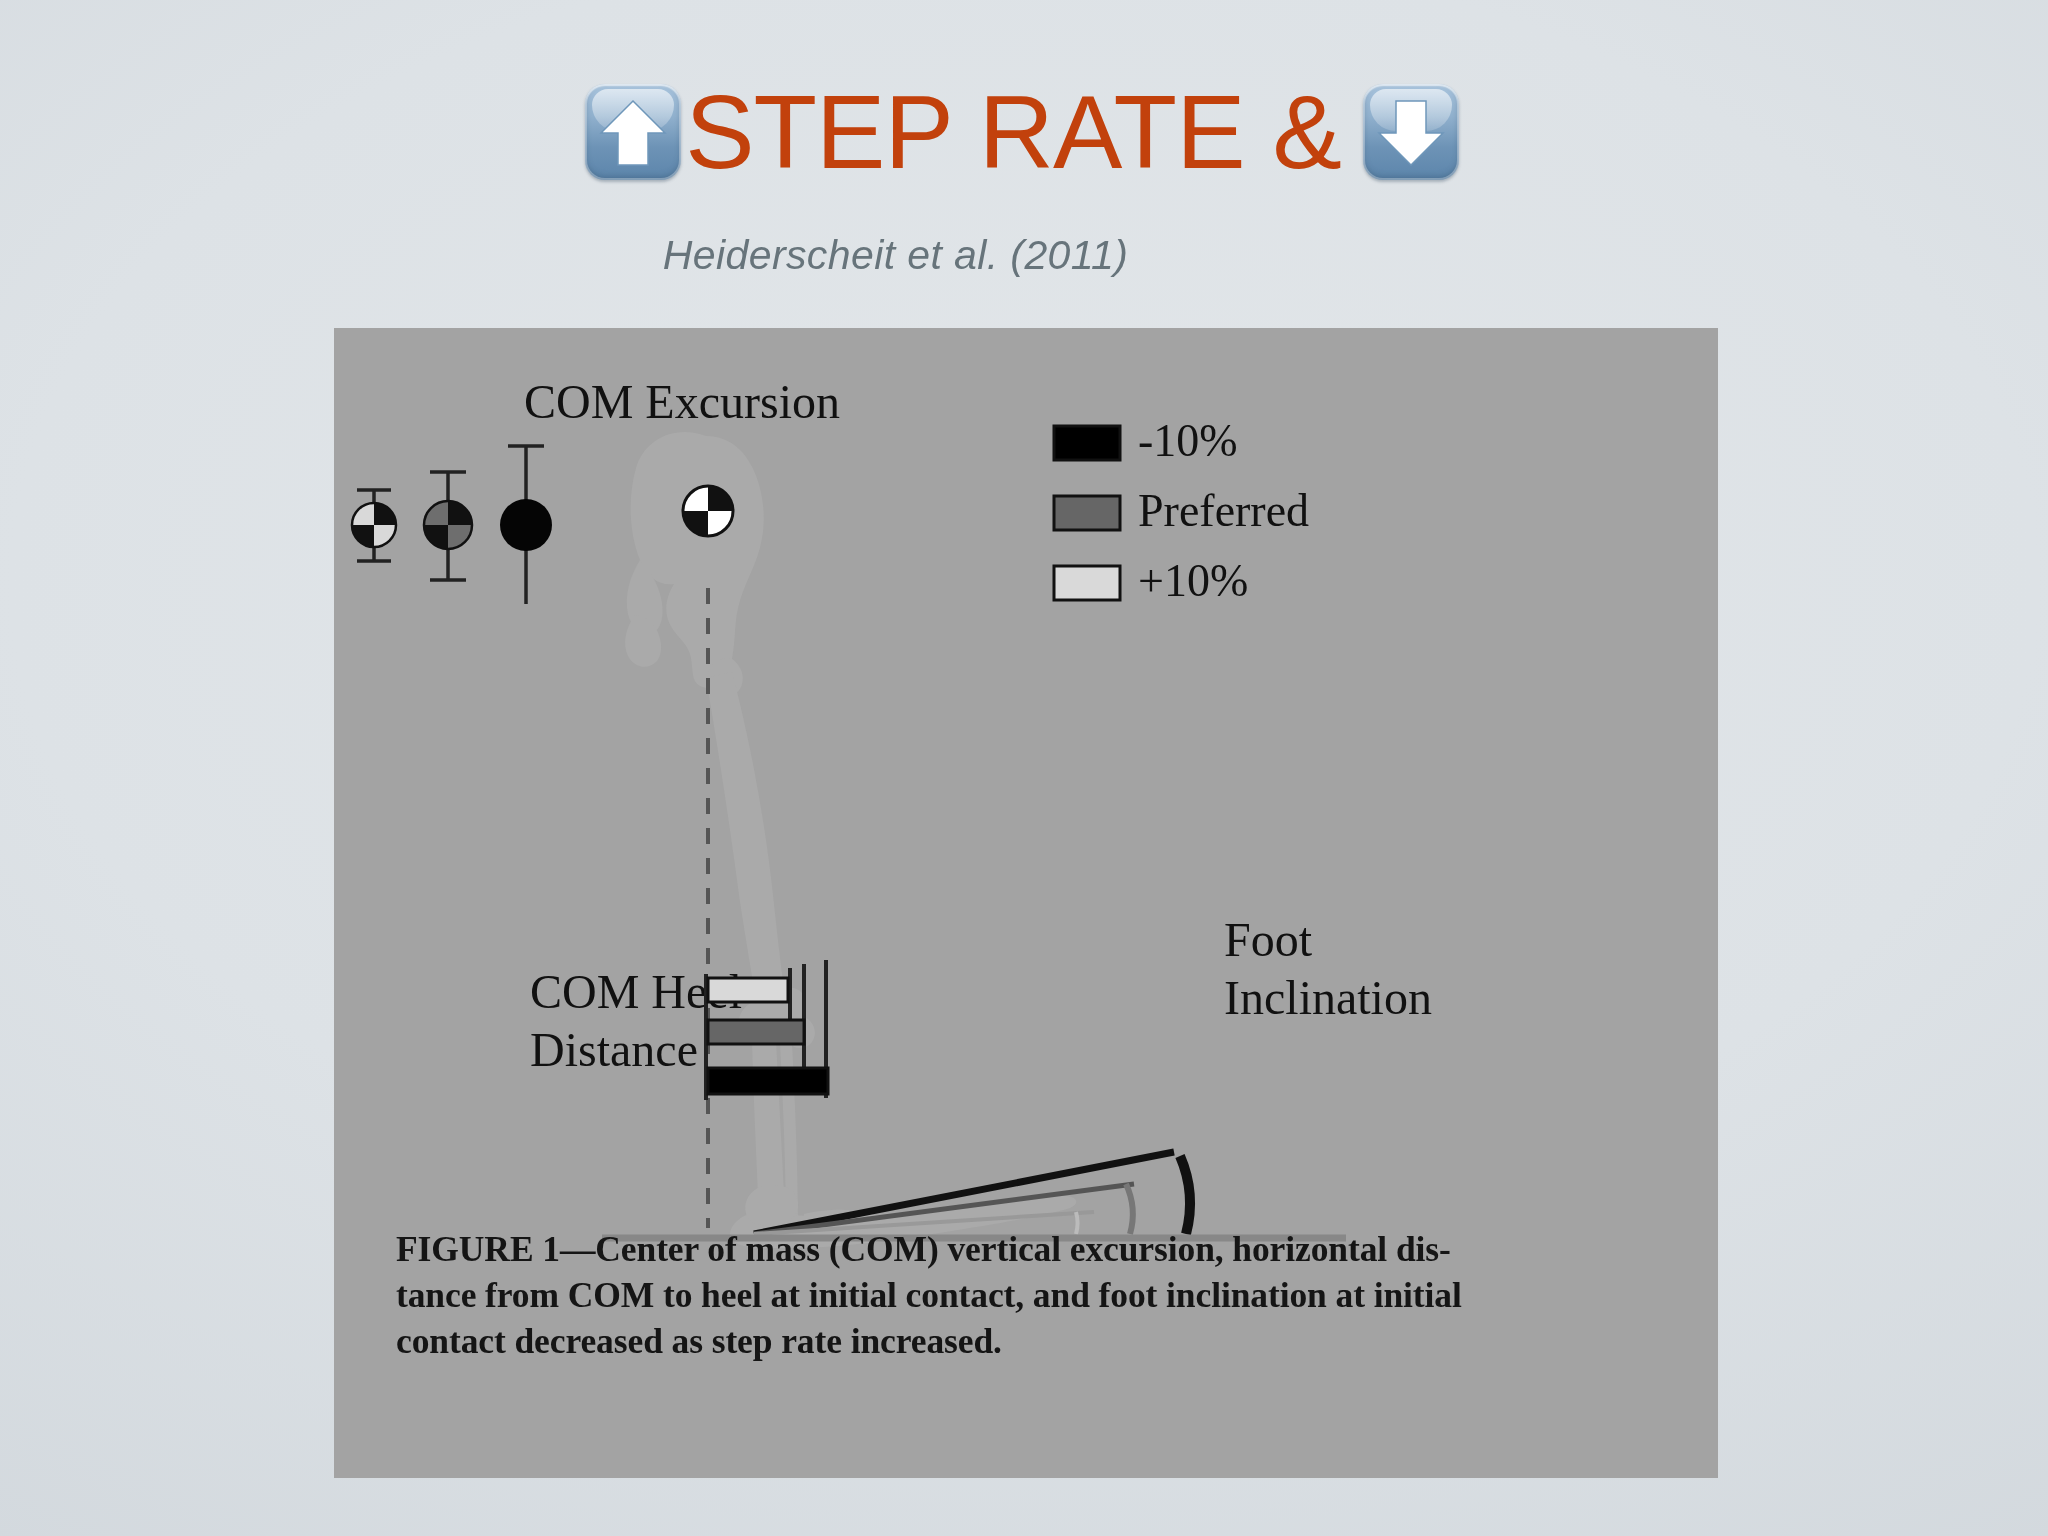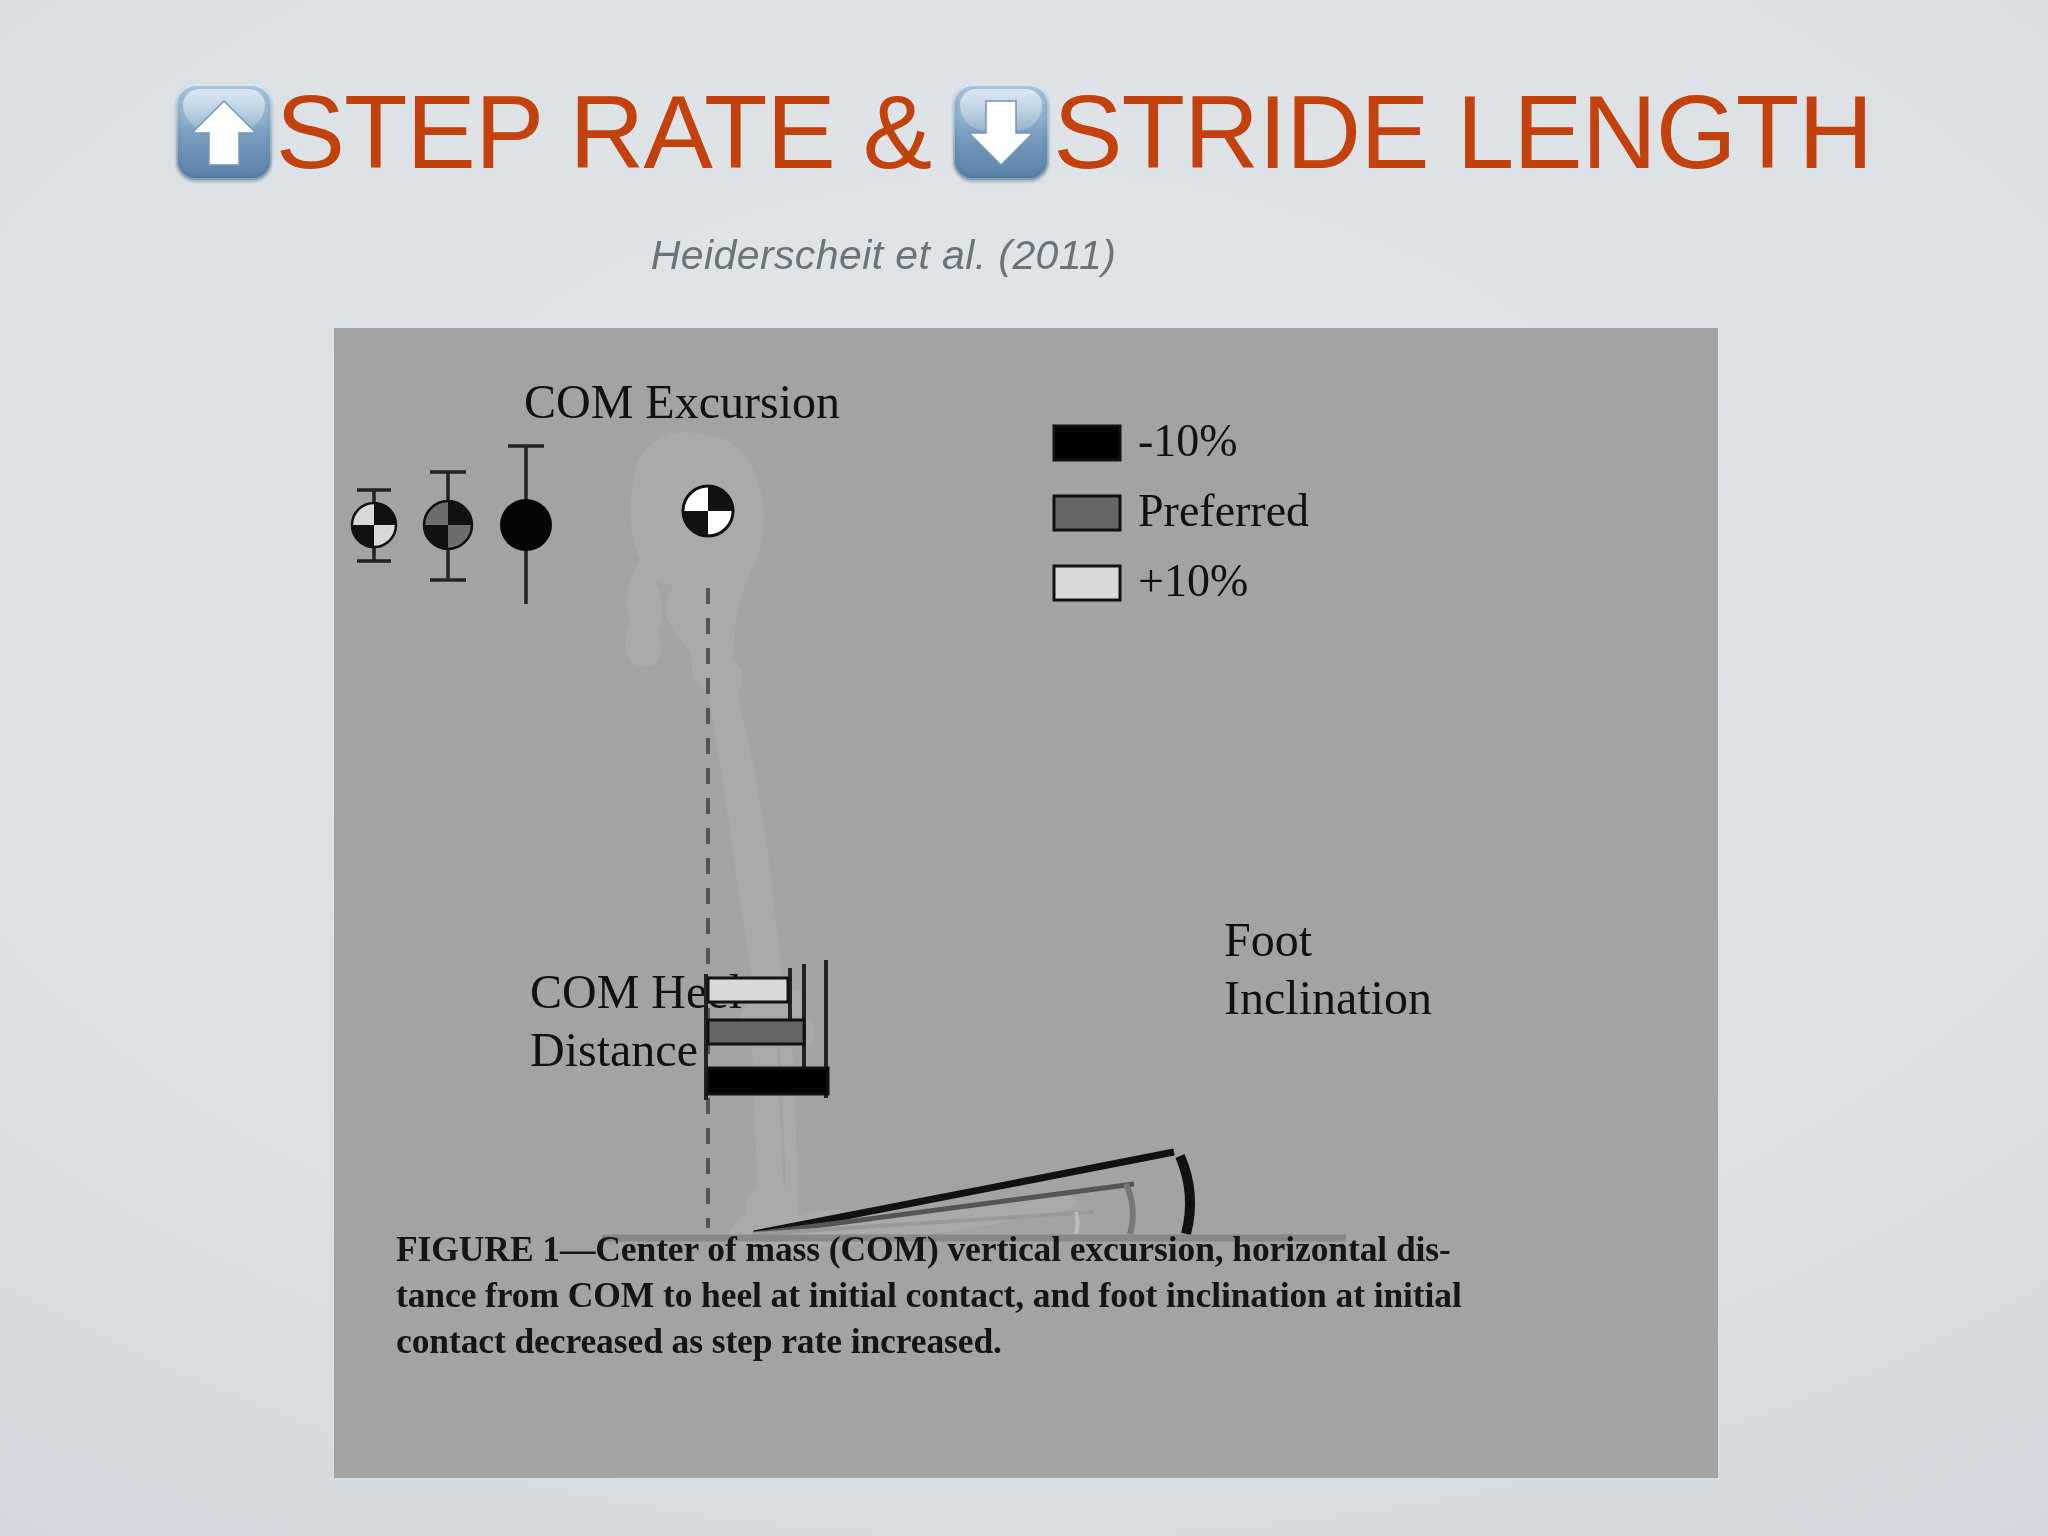--- a/index.html
+++ b/index.html
@@ -68,21 +68,21 @@
   .arrow-badge svg {
     position: absolute;
     left: 0; top: 0;
     width: 96px; height: 96px;
     display: block;
   }
 
   
   #subtitle {
     position: absolute;
-    left: 0; top: 232px;
+    left: 12px; top: 232px;
     width: 1767px;
     text-align: center;
     font-family: "Liberation Sans", sans-serif;
     font-style: italic;
     font-weight: 300;
     font-size: 41px;
     color: #67747b;
     letter-spacing: 0.4px;
   }
 
@@ -130,21 +130,20 @@
   <span class="title-text">STEP RATE &amp;</span>
 
   <span class="title-gap"></span>
 
   <span class="arrow-badge">
     <svg viewBox="0 0 96 96" aria-hidden="true">
       <path d="M48 81 L80 49 L63 49 L63 17 L33 17 L33 49 L16 49 Z" fill="#ffffff" stroke="#6f97ba" stroke-width="1.5"></path>
     </svg>
   </span>
 
-  <span class="title-text">STRIDE LENGTH</span>
 </div>
 
 <div id="subtitle">Heiderscheit et al. (2011)</div>
 
 <div id="figure-panel">
 
   <svg id="figure-svg" viewBox="0 0 1384 920">
 
     <g fill="#aaaaaa">
 

